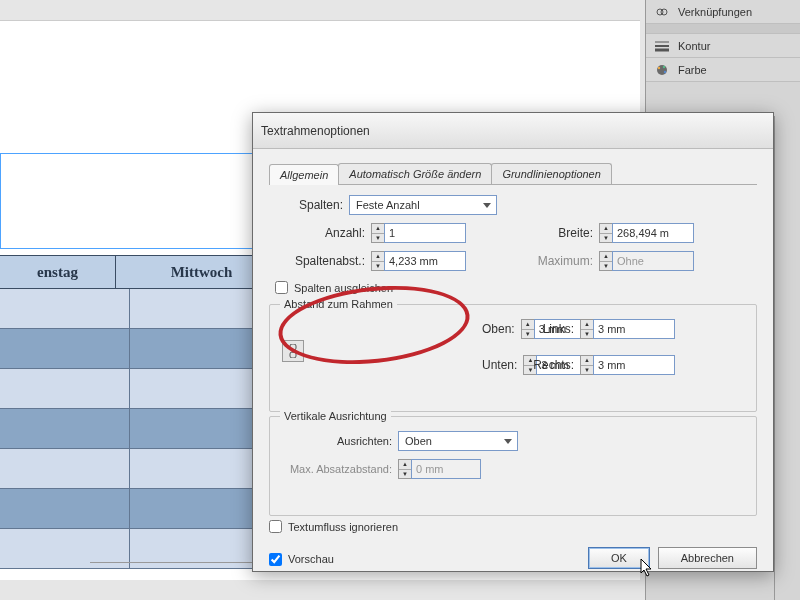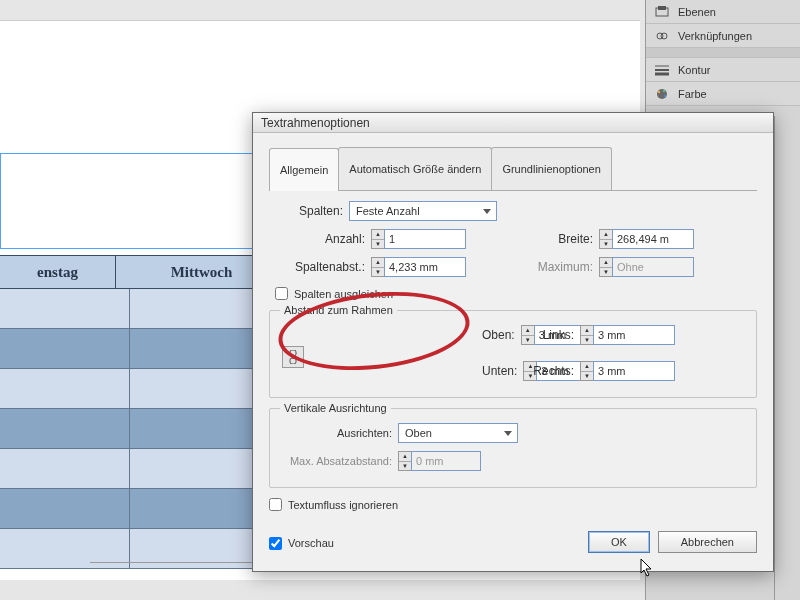--- a/index.html
+++ b/index.html
@@ -20,41 +20,41 @@
   .header-cell { flex:1; display:flex; align-items:center; justify-content:center; font-family:Georgia,serif; font-weight:bold; font-size:15px; color:#28374b; border-right:1px solid #3a4c63;}
   .tbl { position:absolute; left:0; top:268px; width:260px;}
   .tbl-row { height:40px; display:flex;}
   .tbl-row:nth-child(odd){background:#d1dcec;}
   .tbl-row:nth-child(even){background:#8aa6c5;}
   .tbl-cell { flex:1; border-right:1px solid #627792; border-bottom:1px solid #627792;}
   .ruler-bottom { position:absolute; left:90px; bottom:8px; width:420px; height:10px; border-top:1px solid #999;}
 
   
   .dialog { position:absolute; left:252px; top:112px; width:522px; height:460px; background:#f0f0f0; border:1px solid #6b6b6b; box-shadow:0 4px 18px rgba(0,0,0,.35);}
-  .dialog-title { height:20px; display:flex; align-items:center; padding:0 8px; background:linear-gradient(#f7f7f7,#e0e0e0); border-bottom:1px solid #bbb; font-size:12px;}
+  .dialog-title { height:36px; display:flex; align-items:center; padding:0 8px; background:linear-gradient(#f7f7f7,#e0e0e0); border-bottom:1px solid #bbb; font-size:12px;}
   .dialog-body { position:relative; padding:14px 16px 0 16px; height:calc(100% - 24px);}
   .tabs { display:flex; gap:0; border-bottom:1px solid #adadad; margin-bottom:10px;}
-  .tab { padding:15px 10px; background:#eaeaea; border:1px solid #adadad; border-bottom:none; font-size:11px; border-radius:3px 3px 0 0; margin-right:-1px;}
+  .tab { padding:4px 10px; background:#eaeaea; border:1px solid #adadad; border-bottom:none; font-size:11px; border-radius:3px 3px 0 0; margin-right:-1px;font-style:italic;}
   .tab.active { background:#f8f8f8; position:relative; top:1px;}
   .row { display:flex; align-items:center; margin-bottom:8px;}
   .lbl { width:68px; text-align:right; margin-right:6px; font-size:12px;}
   .lbl-w { width:110px; text-align:right; margin-right:6px;}
   .sel { height:20px; width:148px; border:1px solid #7a9ac9; background:#fff; display:flex; align-items:center; padding:0 18px 0 6px; position:relative;}
   .sel::after { content:""; position:absolute; right:5px; top:7px; width:0; height:0; border-left:4px solid transparent; border-right:4px solid transparent; border-top:5px solid #555;}
   .spin { display:flex; align-items:center; height:20px;}
   .spinbtns { width:14px; height:20px; display:flex; flex-direction:column; border:1px solid #999; background:#e7e7e7;}
   .spinbtns div{flex:1; display:flex; align-items:center; justify-content:center; font-size:6px; line-height:1; border-bottom:1px solid #aaa;}
   .spinbtns div:last-child{border:none;}
   .inp { width:82px; height:20px; border:1px solid #7a9ac9; background:#fff; padding:0 4px; display:flex; align-items:center; margin-left:-1px;}
   .inp.disabled { background:#f0f0f0; color:#989898;}
   .cols-group { padding-left:6px; margin-bottom:10px;}
   .cols-grid { display:grid; grid-template-columns:250px 250px; }
   .chk { display:flex; align-items:center; gap:6px; margin-top:2px;}
   .chk input {margin:0;}
-  .fieldset { border:1px solid #c5c5c5; border-radius:2px; padding:14px 12px 8px 12px; margin-bottom:10px; position:relative;}
+  .fieldset { border:1px solid #c5c5c5; border-radius:2px; padding:14px 12px 28px 12px; margin-bottom:4px; position:relative;}
   .fieldset .legend { position:absolute; top:-7px; left:10px; background:#f0f0f0; padding:0 4px; font-size:11px;}
   .inset-grid { display:grid; grid-template-columns:200px 40px 200px; row-gap:8px; align-items:center;}
   .inset-grid .lbl { width:52px;}
   .chain-btn { width:22px; height:22px; border:1px solid #999; background:#e6e6e6; display:flex; align-items:center; justify-content:center; justify-self:start;}
   .mute { color:#8a8a8a;}
   .dialog-footer { position:absolute; left:16px; right:16px; bottom:14px; display:flex; align-items:center;}
   .btn { height:22px; padding:0 22px; background:linear-gradient(#fdfdfd,#e4e4e4); border:1px solid #8c8c8c; border-radius:0; font-size:11px; display:flex; align-items:center;}
   .btn.default { border-color:#4a78b5; box-shadow:0 0 0 1px #9cc0ea inset;}
   .ellipse-highlight { position:absolute; left:8px; top:-18px; width:192px; height:76px; border:4px solid #c1272d; border-radius:50%; transform:rotate(-6deg); pointer-events:none;}
   .cursor { position:absolute; left:640px; top:558px; width:14px; height:20px; pointer-events:none;}
@@ -100,29 +100,20 @@
           <div class="tbl-cell"></div>
         </div>
     </div>
     <div class="ruler-bottom"></div>
   </div>
 
   <div class="right-panels">
     <div class="panel-item">
       <span class="ic">
           <svg width="14" height="14">
-            <rect x="1" y="3" width="12" height="8" fill="none" stroke="#555"></rect>
-            <rect x="3" y="1" width="8" height="4" fill="#555"></rect>
-          </svg>
-        </span>
-      <span>Ebenen</span>
-    </div>
-    <div class="panel-item">
-      <span class="ic">
-          <svg width="14" height="14">
             <circle cx="5" cy="7" r="3" fill="none" stroke="#555"></circle>
             <circle cx="9" cy="7" r="3" fill="none" stroke="#555"></circle>
           </svg>
         </span>
       <span>Verknüpfungen</span>
     </div>
     <div class="panel-gap"></div>
     <div class="panel-item">
       <span class="ic">
           <svg width="14" height="12">

